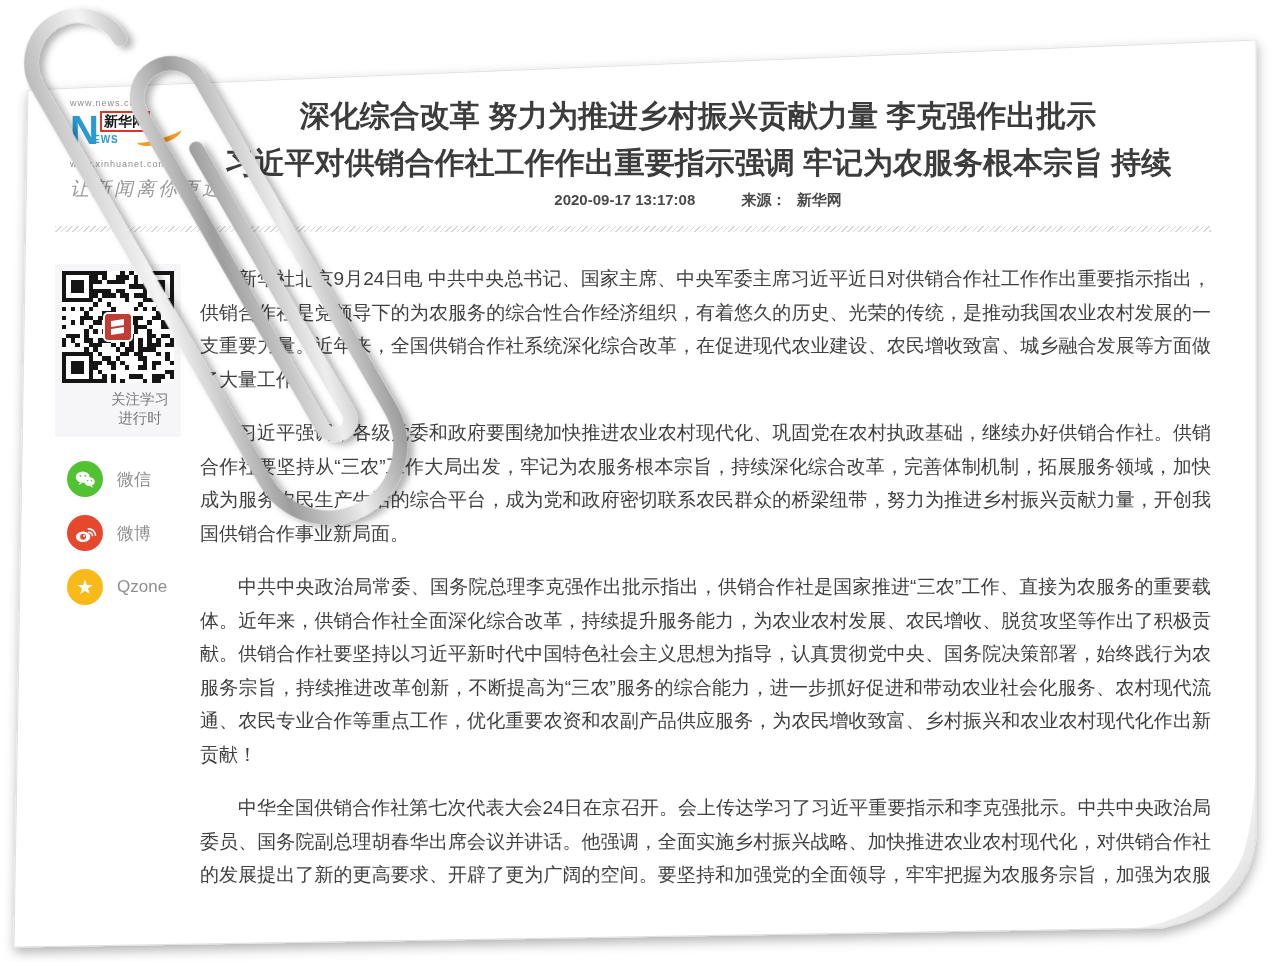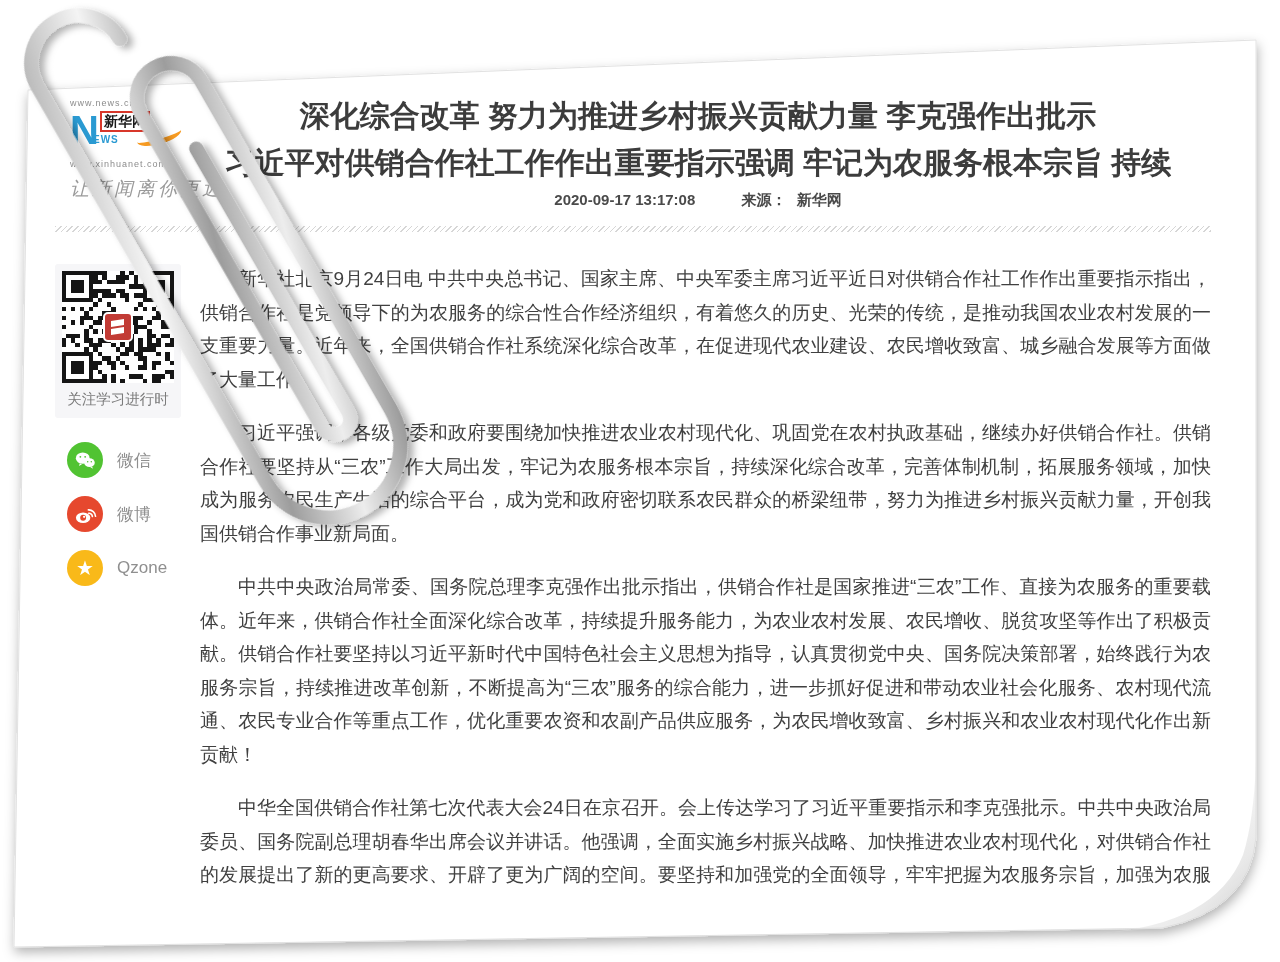--- a/index.html
+++ b/index.html
@@ -50,21 +50,21 @@
   
   .main{position:absolute;left:0;right:0;top:172px;}
   .side{position:absolute;left:0;top:2px;width:126px;}
   .qr-card{background:#f6f6f8;border-radius:3px;padding:7px 7px 9px;}
   .qr{position:relative;width:112px;height:112px;background:#fff;
     display:grid;grid-template-columns:repeat(25,1fr);grid-template-rows:repeat(25,1fr);}
   .qr i{display:block;}
   .qr i.d{background:#151515;}
   .qr-logo{position:absolute;left:41px;top:41px;width:30px;height:30px;
     background:#c23b35;border:2px solid #fff;border-radius:5px;}
-  .qr-caption{margin-top:7px;text-align:center;font-size:14.5px;color:var(--caption-color);}
+  .qr-caption{margin-top:7px;text-align:center;font-size:14.5px;color:var(--caption-color);margin-left:44px;}
 
   .share{margin-top:24px;padding-left:12px;}
   .share-item{display:flex;align-items:center;height:36px;margin-bottom:18px;cursor:pointer;}
   .badge{width:36px;height:36px;border-radius:50%;flex:0 0 36px;
     display:flex;align-items:center;justify-content:center;}
   .share-label{margin-left:14px;font-size:17px;color:#8f8f8f;}
   .qzone-star{color:#fff;font-size:20px;line-height:20px;}
 
   
   .article{position:absolute;left:145px;right:0;top:0;}

